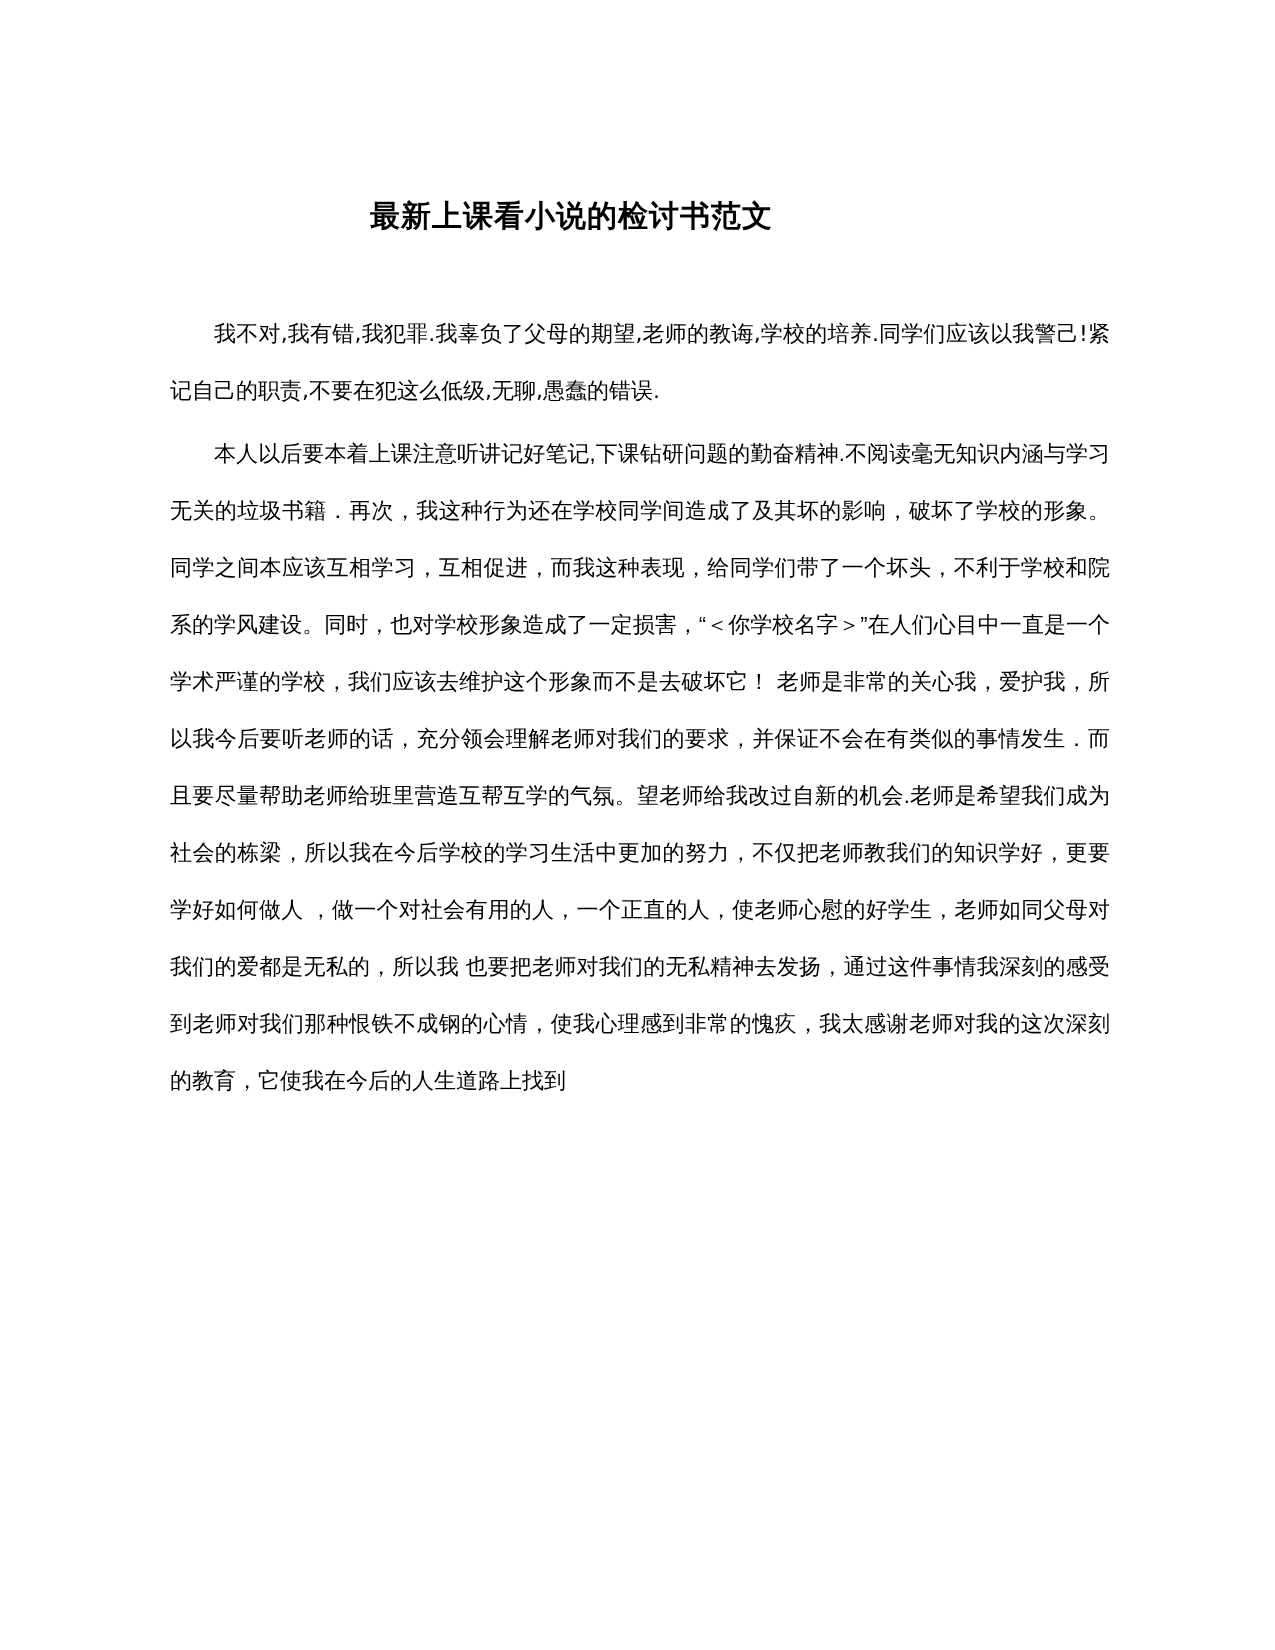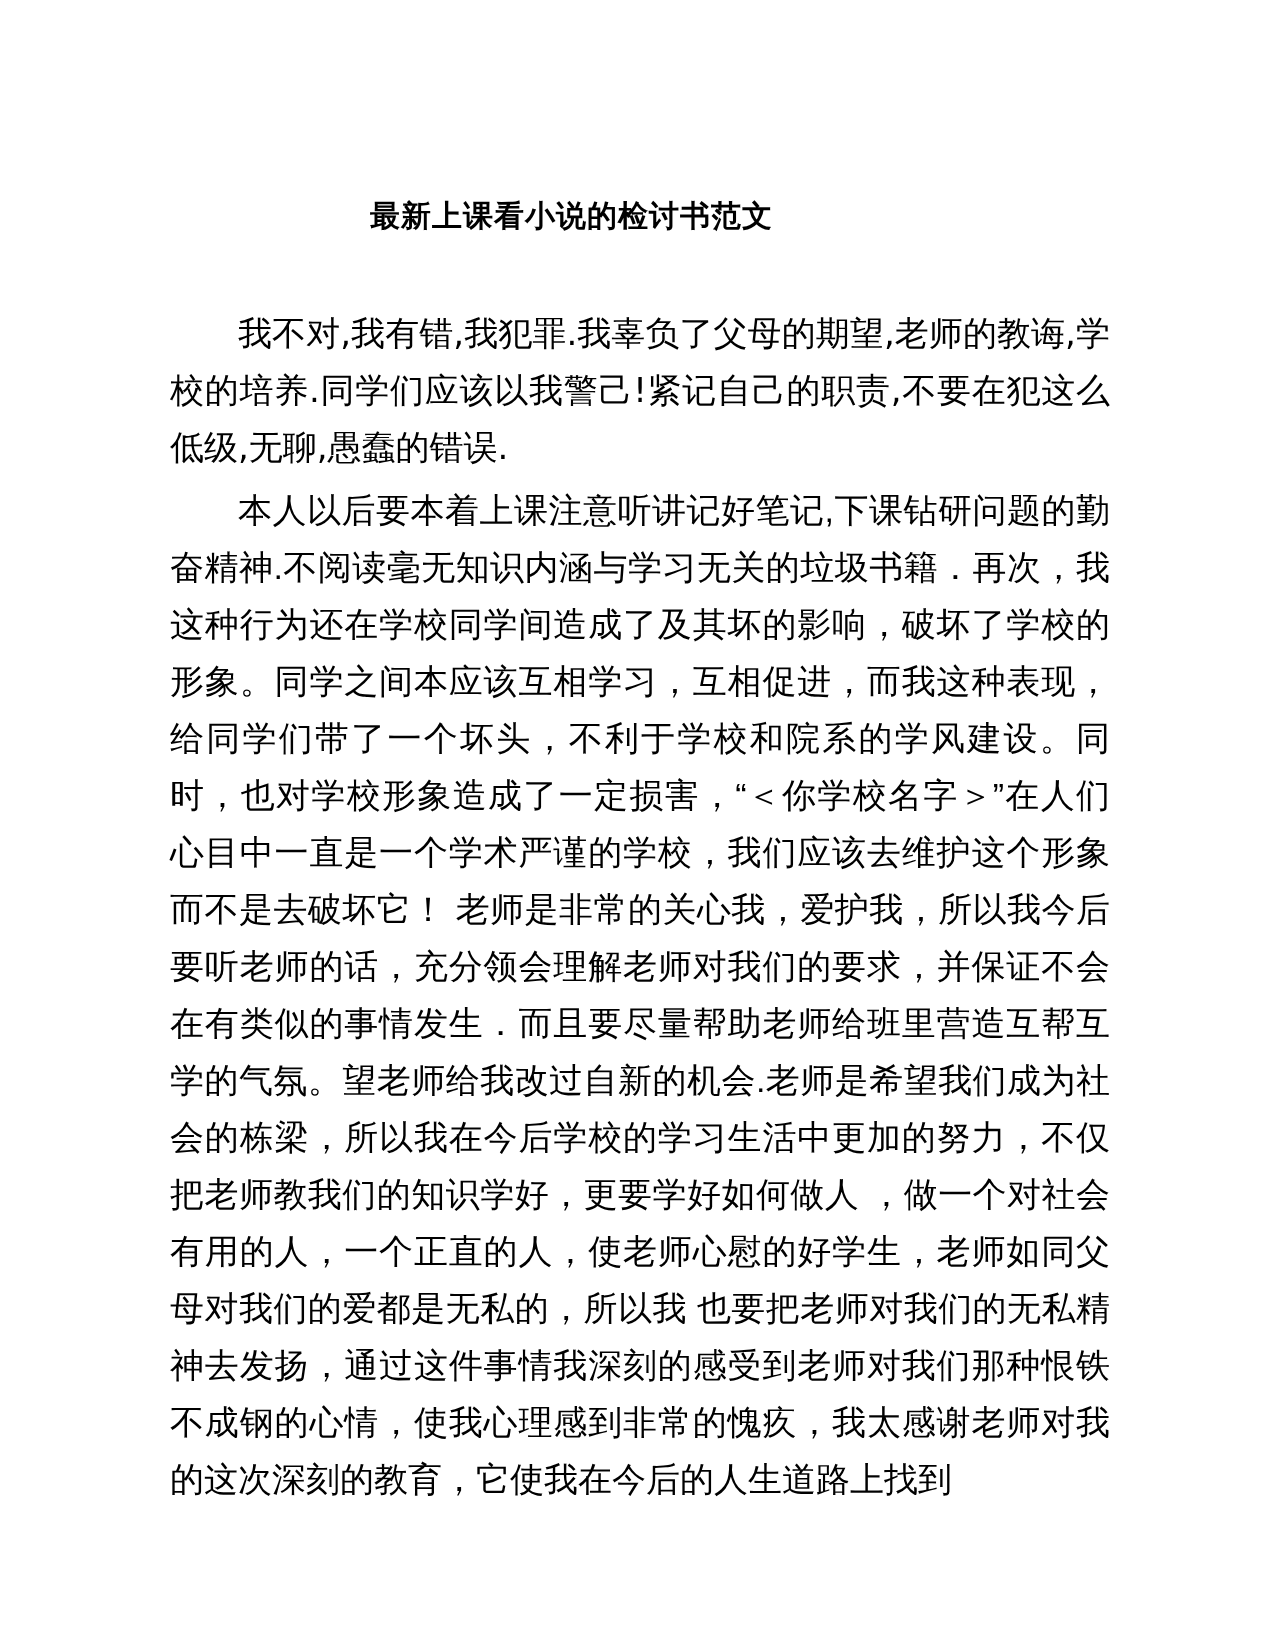--- a/index.html
+++ b/index.html
@@ -37,21 +37,21 @@
   }
   .body-wrap {
     position: absolute;
     top: 305px;
     left: 170px;
     width: 940px;
   }
   p.para {
     margin: 0 0 6px 0;
     padding: 0;
-    font-size: 34px;
+    font-size: 22px;
     line-height: 57px;
     text-align: justify;
     text-justify: inter-ideograph;
     text-indent: 2em;
     font-family: "DejaVu Sans", "Liberation Sans", sans-serif;
   }
   p.para.mixed {
     font-family: Liberation Sans, sans-serif;
   }
 </style>

